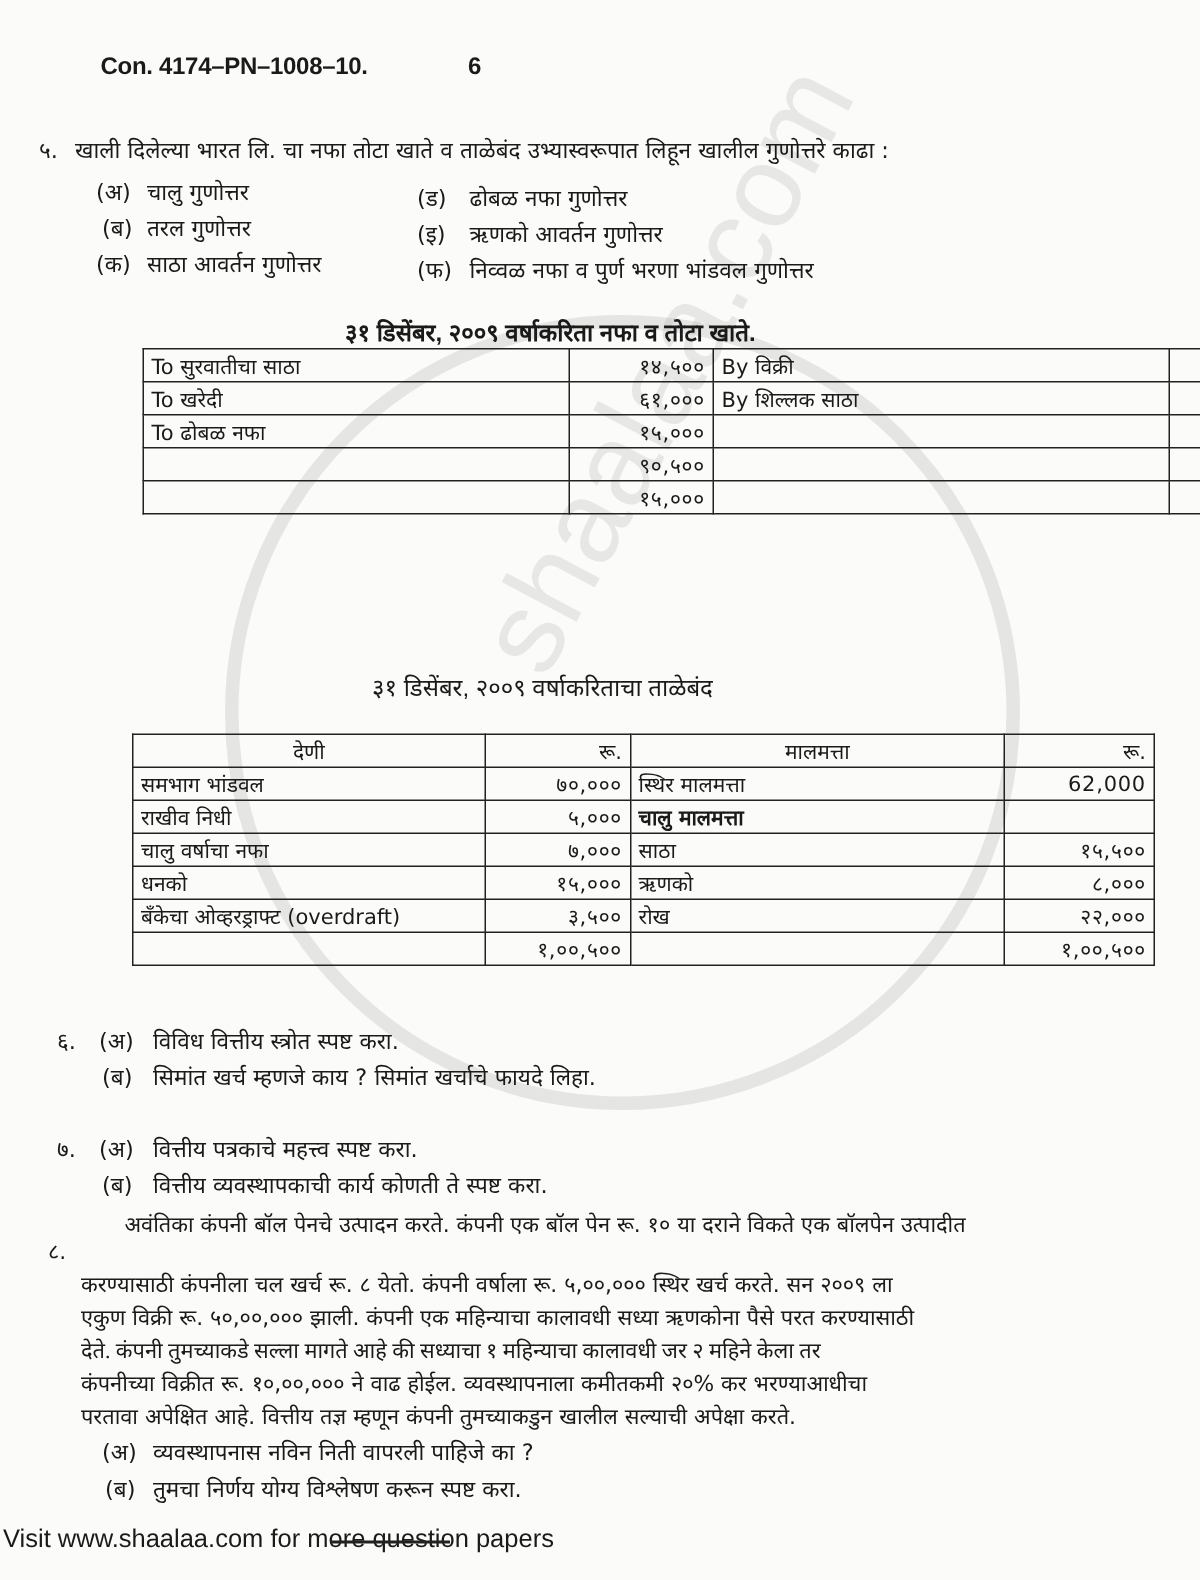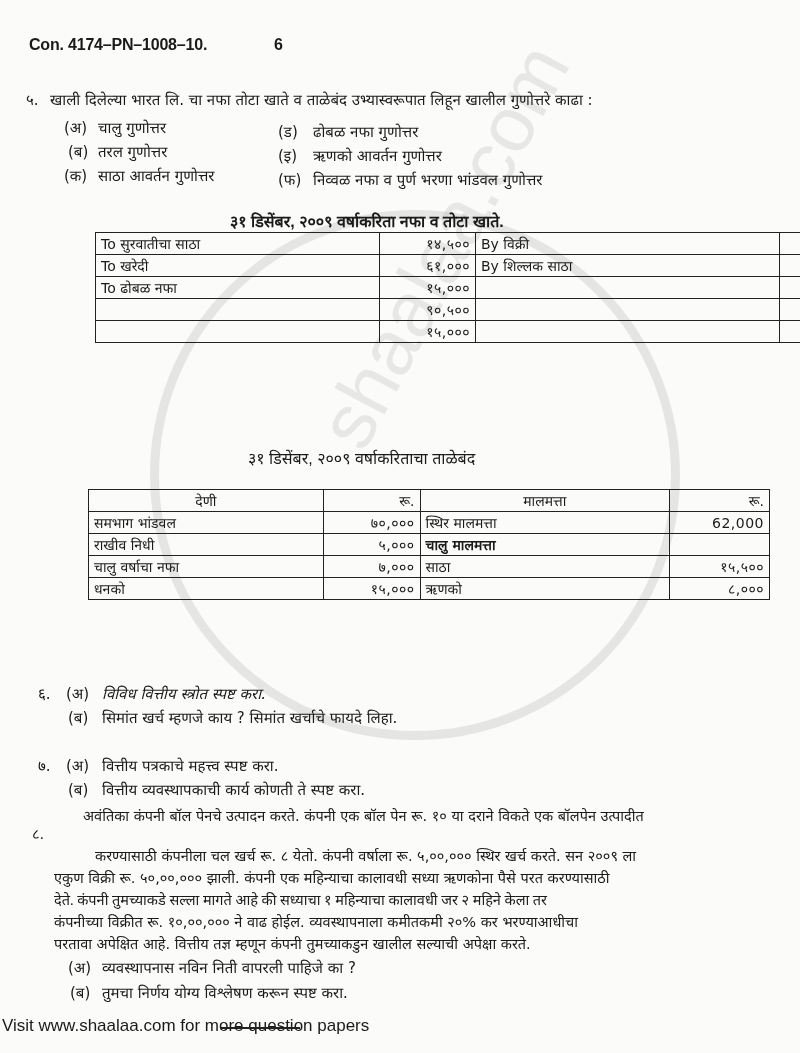--- a/index.html
+++ b/index.html
@@ -1,19 +1,19 @@
 <!DOCTYPE html>
 <html><head>
 <meta charset="utf-8">
 <style>
   * { box-sizing: border-box; margin: 0; padding: 0; }
   html, body { width: 800px; height: 1053px; background: #fbfbf9; overflow: hidden; }
   body { position: relative; font-family: "Liberation Sans", "DejaVu Sans", sans-serif; color: #1a1a1a; }
   .abs { position: absolute; }
-  .hdr { font-size: 16px; font-weight: bold; font-family: "Liberation Sans", sans-serif; letter-spacing: -0.2px; }
+  .hdr { font-size: 16px; font-weight: bold; font-family: "Liberation Sans", sans-serif; letter-spacing: -0.2px; margin-left: 38px; }
   .txt { font-size: 15px; white-space: nowrap; font-family: "DejaVu Sans", sans-serif; }
   .sm { font-size: 14.5px; }
   .watermark {
     position: absolute; left: 150px; top: 210px; width: 530px; height: 530px;
     border: 9px solid rgba(190,190,190,0.35); border-radius: 50%;
   }
   .wm-text {
     position: absolute; left: 300px; top: 420px; font-size: 78px; color: rgba(180,180,180,0.28);
     transform: rotate(-62deg); transform-origin: left top; white-space: nowrap;
     font-family: "Liberation Sans", sans-serif;
@@ -129,38 +129,50 @@
     <td class="num">७,०००</td>
     <td>साठा</td>
     <td class="num">१५,५००</td>
   </tr>
   <tr>
     <td>धनको</td>
     <td class="num">१५,०००</td>
     <td>ऋणको</td>
     <td class="num">८,०००</td>
   </tr>
+  <tr>
+    <td>बँकेचा ओव्हरड्राफ्ट (overdraft)</td>
+    <td class="num">३,५००</td>
+    <td>रोख</td>
+    <td class="num">२२,०००</td>
+  </tr>
+  <tr>
+    <td></td>
+    <td class="num">१,००,५००</td>
+    <td></td>
+    <td class="num">१,००,५००</td>
+  </tr>
 </tbody>
   </table>
 
 <div class="abs txt" style="left:38px; top:683px;">६.</div>
 <div class="abs txt" style="left:66px; top:683px;">(अ)</div>
-<div class="abs txt" style="left:102px; top:683px;font-style:italic;">विविध वित्तीय स्त्रोत स्पष्ट करा.</div>
+<div class="abs txt" style="left:102px; top:683px;">विविध वित्तीय स्त्रोत स्पष्ट करा.</div>
 <div class="abs txt" style="left:68px; top:707px;">(ब)</div>
 <div class="abs txt" style="left:102px; top:707px;">सिमांत खर्च म्हणजे काय ? सिमांत खर्चाचे फायदे लिहा.</div>
 
 <div class="abs txt" style="left:38px; top:755px;">७.</div>
 <div class="abs txt" style="left:66px; top:755px;">(अ)</div>
 <div class="abs txt" style="left:102px; top:755px;">वित्तीय पत्रकाचे महत्त्व स्पष्ट करा.</div>
 <div class="abs txt" style="left:68px; top:779px;">(ब)</div>
 <div class="abs txt" style="left:102px; top:779px;">वित्तीय व्यवस्थापकाची कार्य कोणती ते स्पष्ट करा.</div>
 
 <div class="abs txt sm" style="left:32px; top:823px;">८.</div>
 <div class="abs txt sm" style="left:54px; top:805px;margin-left:29px;">अवंतिका कंपनी बॉल पेनचे उत्पादन करते. कंपनी एक बॉल पेन रू. १० या दराने विकते एक बॉलपेन उत्पादीत</div>
-<div class="abs txt sm" style="left:54px; top:845px;margin-left:41px;">करण्यासाठी कंपनीला चल खर्च रू. ८ येतो. कंपनी वर्षाला रू. ५,००,००० स्थिर खर्च करते. सन २००९ ला</div>
+<div class="abs txt sm" style="left:54px; top:845px;">करण्यासाठी कंपनीला चल खर्च रू. ८ येतो. कंपनी वर्षाला रू. ५,००,००० स्थिर खर्च करते. सन २००९ ला</div>
 <div class="abs txt sm" style="left:54px; top:867px;">एकुण विक्री रू. ५०,००,००० झाली. कंपनी एक महिन्याचा कालावधी सध्या ऋणकोना पैसे परत करण्यासाठी</div>
 <div class="abs txt sm" style="left:54px; top:889px;font-family:Liberation Serif, serif;">देते. कंपनी तुमच्याकडे सल्ला मागते आहे की सध्याचा १ महिन्याचा कालावधी जर २ महिने केला तर</div>
 <div class="abs txt sm" style="left:54px; top:911px;">कंपनीच्या विक्रीत रू. १०,००,००० ने वाढ होईल. व्यवस्थापनाला कमीतकमी २०% कर भरण्याआधीचा</div>
 <div class="abs txt sm" style="left:54px; top:933px;">परतावा अपेक्षित आहे. वित्तीय तज्ञ म्हणून कंपनी तुमच्याकडुन खालील सल्याची अपेक्षा करते.</div>
 <div class="abs txt" style="left:68px; top:957px;">(अ)</div>
 <div class="abs txt" style="left:102px; top:957px;">व्यवस्थापनास नविन निती वापरली पाहिजे का ?</div>
 <div class="abs txt" style="left:70px; top:982px;">(ब)</div>
 <div class="abs txt" style="left:102px; top:982px;">तुमचा निर्णय योग्य विश्लेषण करून स्पष्ट करा.</div>
 
 <div class="abs footer" style="left:2px; top:1016px;">Visit www.shaalaa.com for more question papers</div>

